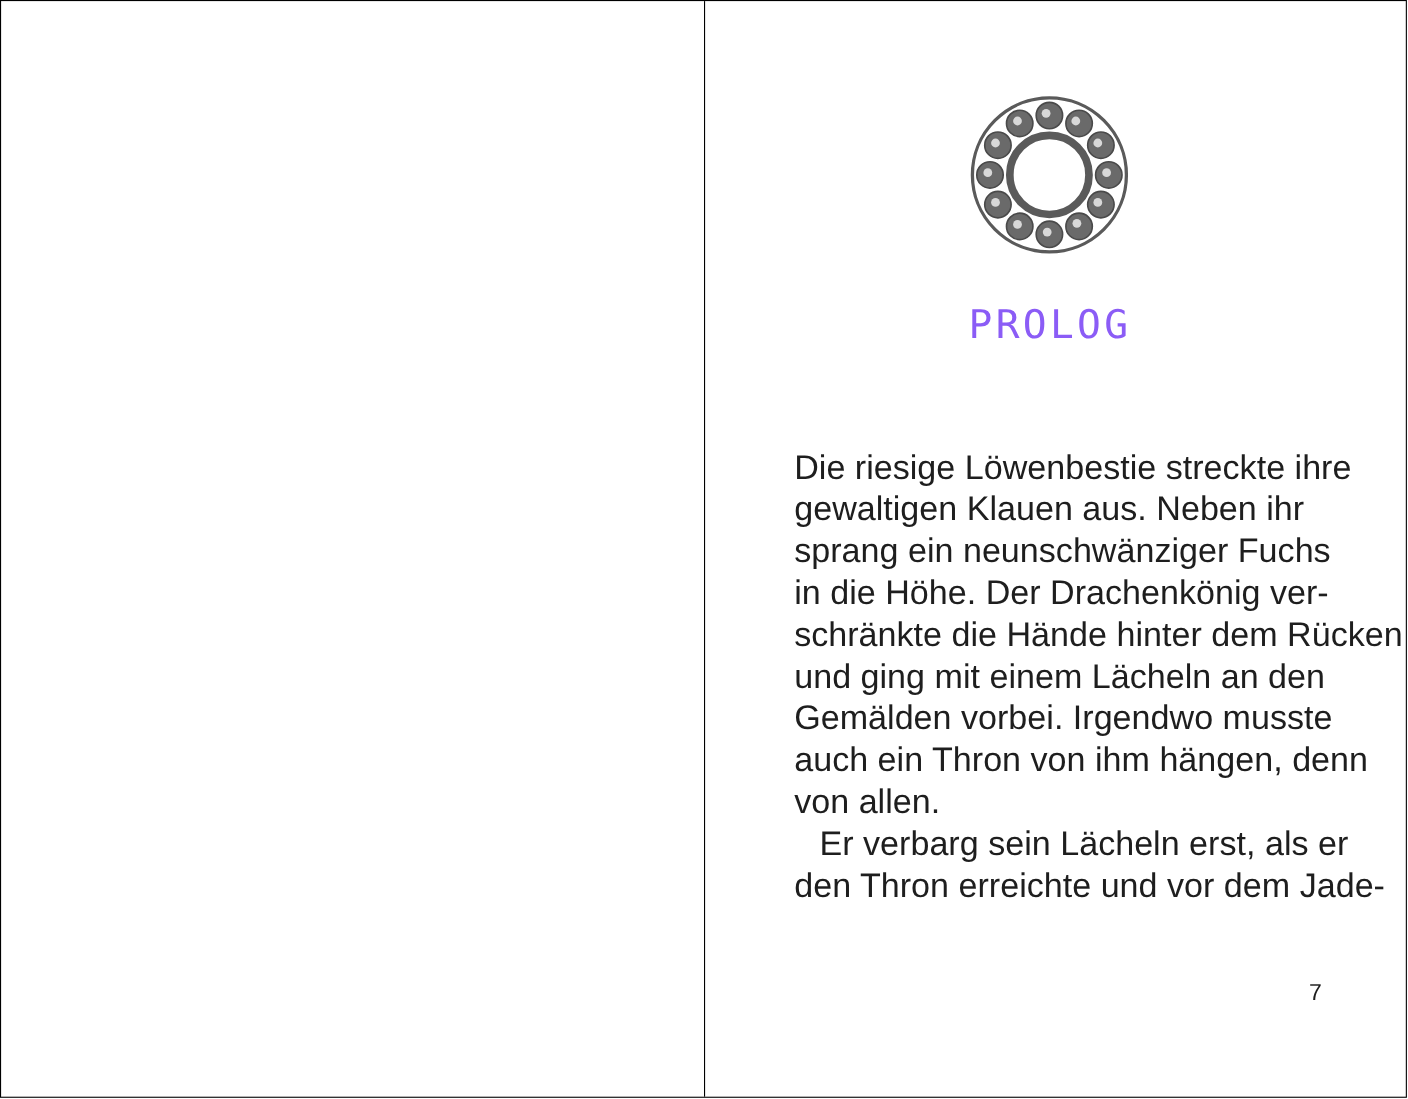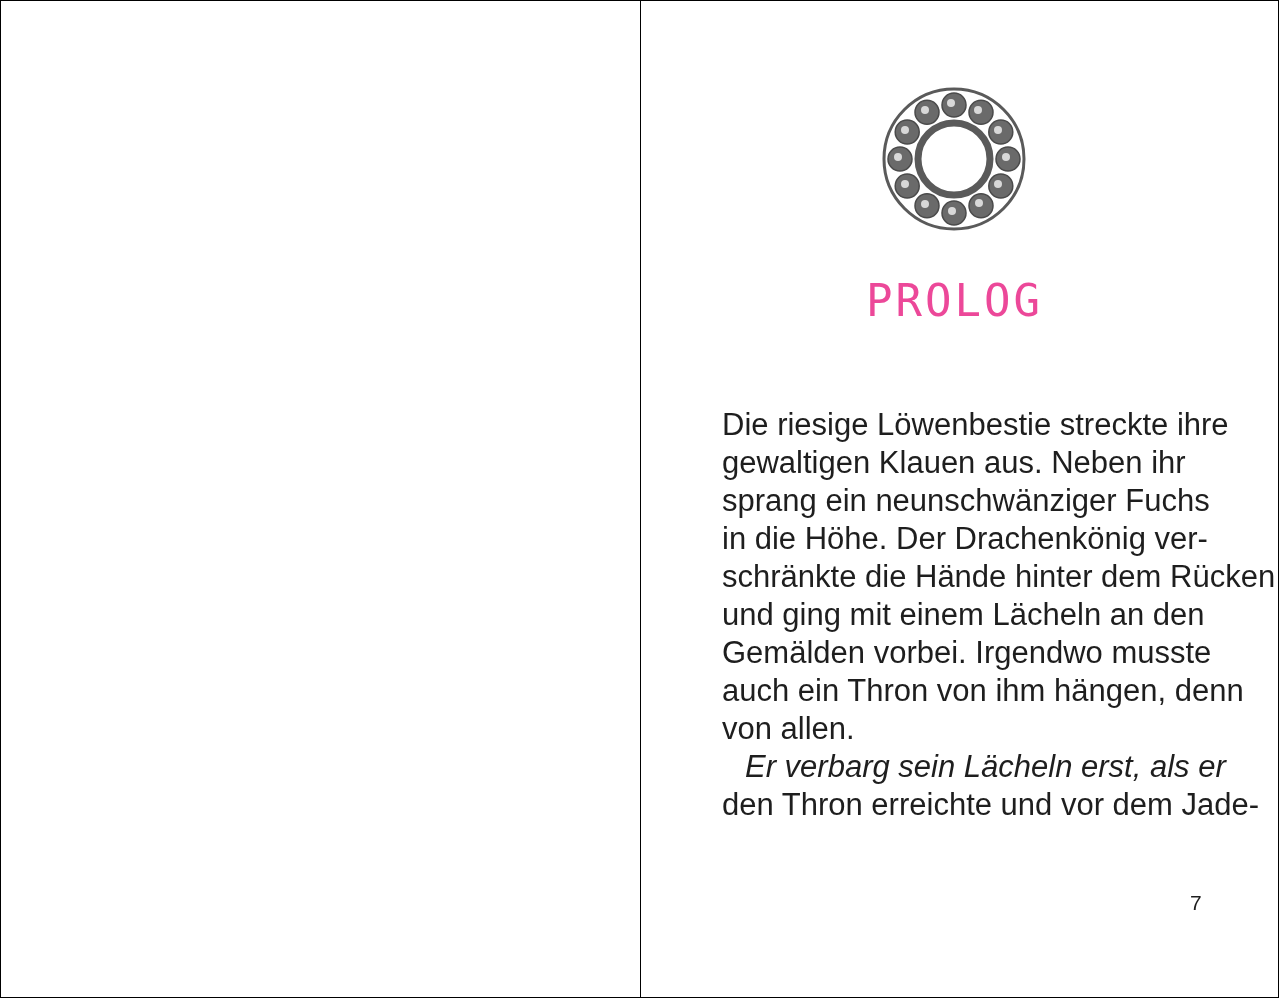--- a/index.html
+++ b/index.html
@@ -13,30 +13,30 @@
     border-right: 1px solid #000; box-sizing: border-box;
   }
   .page-right {
     position: absolute; left: 640px; top: 0; width: 637px; height: 996px;
   }
   .emblem {
     position: absolute; left: 240px; top: 85px; width: 146px; height: 146px;
   }
   .chapter-title {
     position: absolute; left: 0; width: 627px; top: 274px; text-align: center;
-    font-family: "DejaVu Sans Mono", monospace; font-size: 44px; letter-spacing: 3px;
-    color: #ec4899; font-weight: normal;
+    font-family: "DejaVu Sans Mono", monospace; font-size: 36px; letter-spacing: 3px;
+    color: #8b5cf6; font-weight: normal;
   }
   .body-text {
     position: absolute; left: 81px; top: 405px; width: 480px;
     font-family: "Liberation Sans", sans-serif; font-size: 31px; line-height: 38px;
     color: #1e1e1e;
   }
   .line { white-space: nowrap; display: block; }
-  .indent { padding-left: 23px; font-style: italic; }
+  .indent { padding-left: 23px; }
   .page-number {
     position: absolute; left: 549px; top: 890px;
     font-family: "Liberation Sans", sans-serif; font-size: 21px; color: #1e1e1e;
   }
 </style>
 </head>
 <body>
 
 <div class="spread">
   <div class="page-left"></div>

